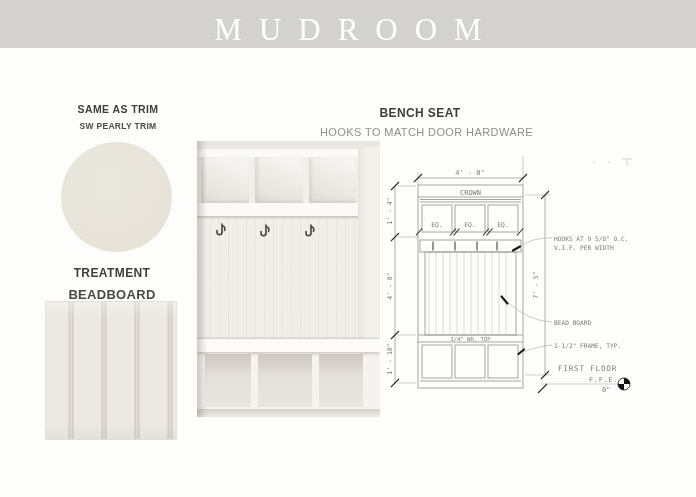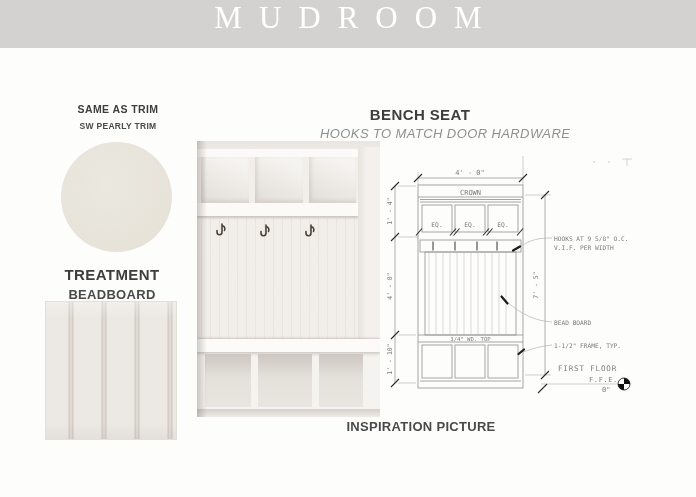--- a/index.html
+++ b/index.html
@@ -3,31 +3,31 @@
 <meta charset="utf-8">
 <style>
   html,body{margin:0;padding:0;background:#ffffff;}
   #board{
     position:relative;width:696px;height:497px;overflow:hidden;
     background:#fdfdfc;font-family:"Liberation Sans",sans-serif;
   }
   
   #hdr{
     position:absolute;left:0;top:0;width:696px;height:48px;
-    background:#d3d2d1;display:flex;align-items:flex-start;justify-content:center;
+    background:#d3d2d1;display:flex;align-items:flex-end;justify-content:center;
   }
   #hdr .title{
     font-family:"Liberation Serif",serif;font-size:31px;color:#ffffff;
     letter-spacing:17px;text-indent:17px;font-weight:400;
   }
   
   .lbl{position:absolute;text-align:center;color:#3e3e3e;white-space:nowrap;}
-  .lbl.big{font-size:15px;font-weight:700;letter-spacing:.4px;}
+  .lbl.big{font-size:12px;font-weight:700;letter-spacing:.4px;}
   .lbl.small{font-size:13px;font-weight:700;letter-spacing:.3px;color:#4a4a4a;}
-  .lbl.italic{font-size:13px;font-style:italic;color:#8f8f8f;font-weight:400;letter-spacing:.4px;}
+  .lbl.italic{font-size:11px;color:#8f8f8f;font-weight:400;letter-spacing:.4px;}
   
   #swatch{
     position:absolute;left:61px;top:142px;width:111px;height:110px;border-radius:50%;
     background:radial-gradient(circle at 42% 38%, #ebe8e0 0%, #e7e3d9 70%, #e1ddd2 100%);
   }
   #beadboard{
     position:absolute;left:45px;top:301px;width:132px;height:139px;
     background:
       linear-gradient(180deg, rgba(255,255,255,.35) 0%, rgba(255,255,255,0) 12%, rgba(0,0,0,0) 88%, rgba(0,0,0,.04) 100%),
       repeating-linear-gradient(90deg,
@@ -108,21 +108,20 @@
     </svg>
     <div class="benchframe"></div>
     <div class="bench"></div>
     <div class="lowcubby" style="left:8px;width:46px;"></div>
     <div class="lowcubby" style="left:61px;width:54px;"></div>
     <div class="lowcubby" style="left:122px;width:44px;"></div>
     <div class="floor"></div>
     <div class="edgeL"></div>
   </div>
 
-  <div class="lbl small" style="left:321px;top:419px;width:200px;">INSPIRATION PICTURE</div>
 
   <svg id="drawing" viewBox="0 0 276 252">
 
     <g opacity="0.45" stroke="#8a8a8a" stroke-width="0.8">
       <circle cx="208" cy="14" r="0.8" fill="#8a8a8a" stroke="none"></circle>
       <circle cx="223" cy="14" r="0.8" fill="#8a8a8a" stroke="none"></circle>
       <path d="M236,11 h10 M241,11 v7" fill="none"></path>
     </g>
 
     <g stroke="#b9b9b9" stroke-width="0.7">

